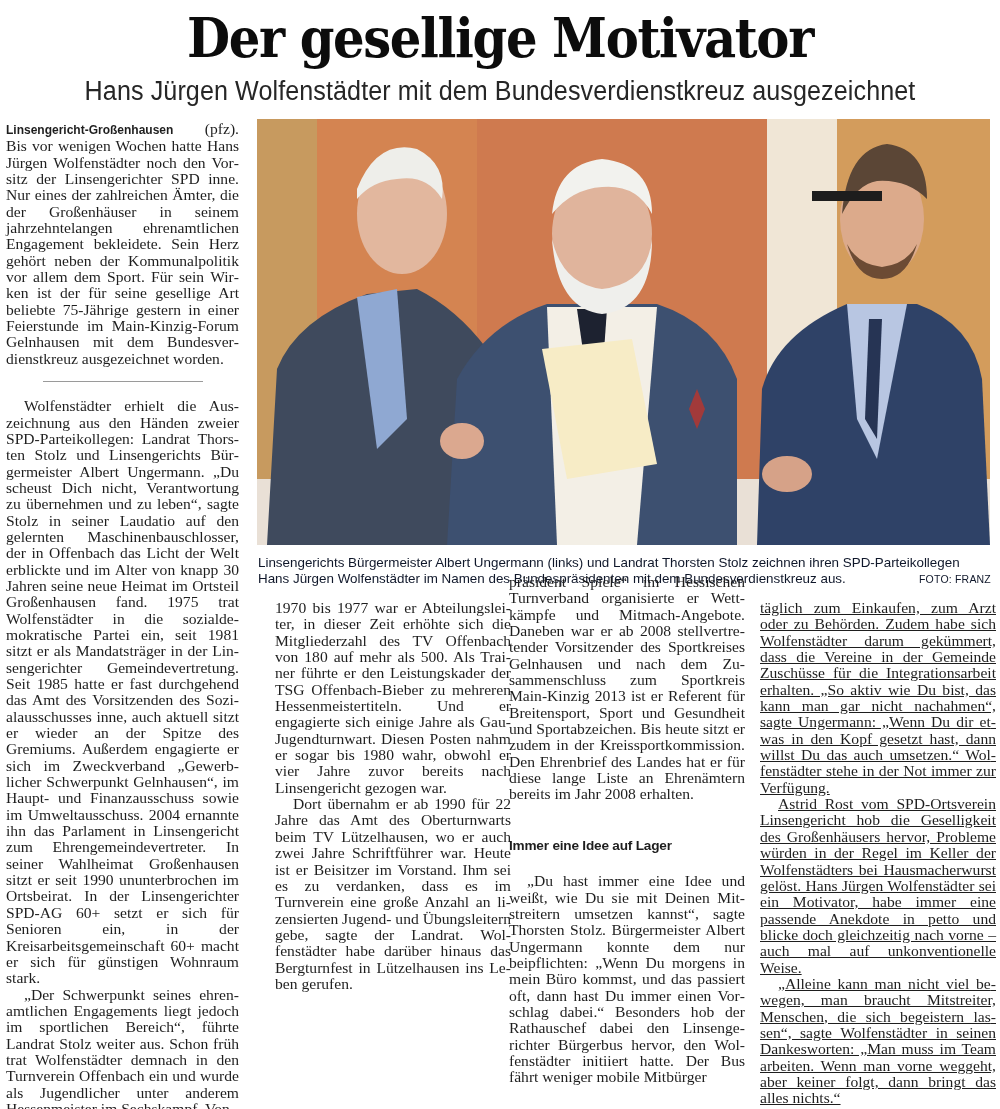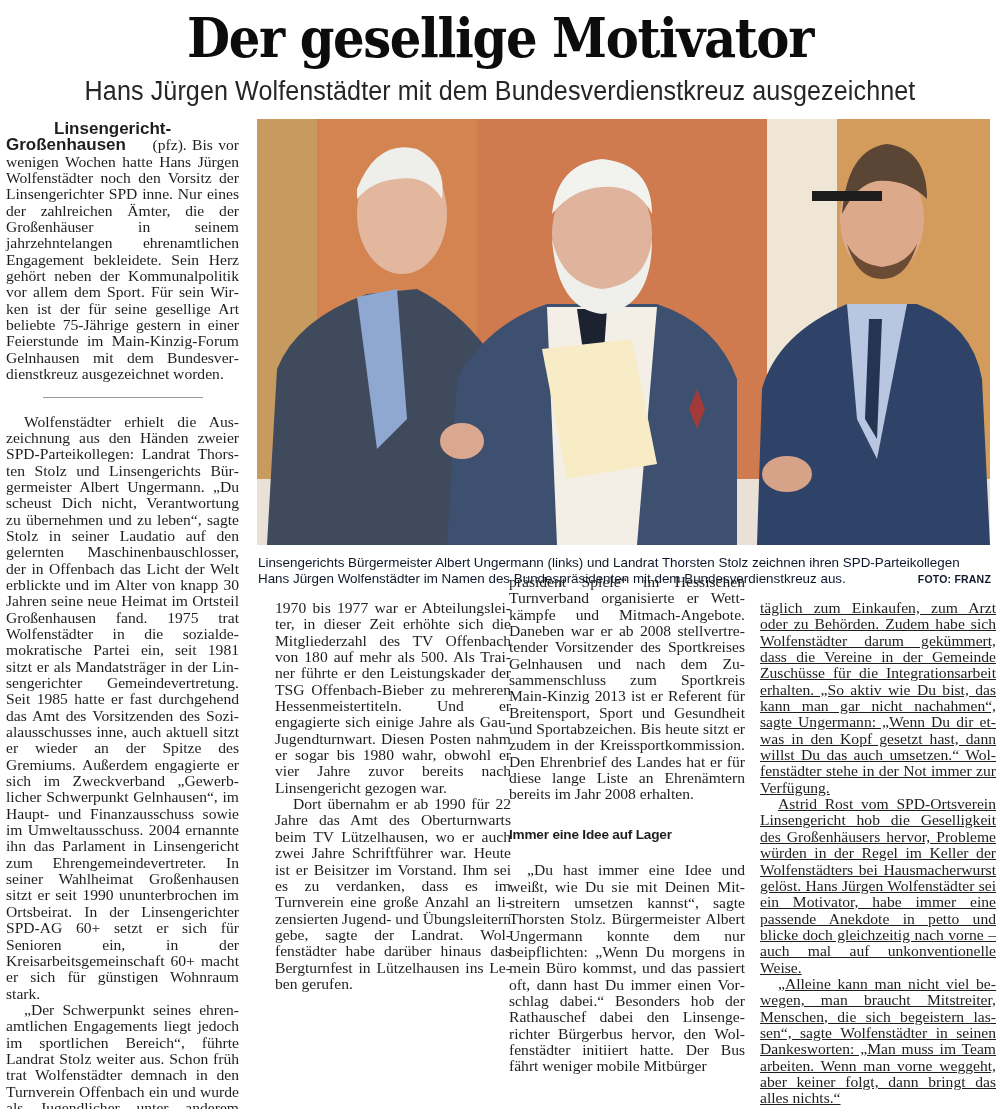--- a/index.html
+++ b/index.html
@@ -15,36 +15,36 @@
     font-family: "Liberation Sans", sans-serif; font-size: 27px; line-height: 34px;
     color: #262626; letter-spacing: 0.1px;
     transform: scaleX(0.93); transform-origin: center;
   }
   .col {
     position: absolute; font-family: "Liberation Serif", serif; font-size: 15.6px;
     line-height: 16.35px; text-align: justify; hyphens: manual; color: #1e1e1e;
   }
   .col p { margin: 0; text-indent: 0; }
   .col p.indent { text-indent: 18px; }
-  .dateline { font-family: "Liberation Sans", sans-serif; font-weight: bold; font-size: 17px; margin-left: 48px; }
+  .dateline { font-family: "Liberation Sans", sans-serif; font-weight: bold; font-size: 12px; }
   .divider { width: 160px; height: 0; border-top: 1.5px solid #9a9a9a; margin: 14px auto 16px auto; }
   .subhead {
     font-family: "Liberation Sans", sans-serif; font-weight: bold; font-size: 13.6px;
-    margin: 24px 0 19px 0; letter-spacing: -0.2px; text-align: left;
+    margin: 35px 0 19px 0; letter-spacing: -0.2px; text-align: left;
   }
   #col-left { left: 6px; top: 121px; width: 233px; }
   #col-2 { left: 275px; top: 600px; width: 236px; }
   #col-3 { left: 509px; top: 574px; width: 236px; }
   #col-4 { left: 760px; top: 600px; width: 236px; text-decoration: underline; }
   .photo { position: absolute; left: 257px; top: 119px; width: 733px; height: 426px; overflow: hidden; }
   .caption {
     position: absolute; left: 258px; top: 555px; width: 733px;
     font-family: "Liberation Sans", sans-serif; font-size: 13.4px; line-height: 16px; color: #0f172a;
   }
-  .caption .credit { position: absolute; right: 0; bottom: 0; font-size: 10.5px; letter-spacing: 0.2px; font-weight: bold; }
+  .caption .credit { position: absolute; right: 0; bottom: 0; font-size: 10.5px; letter-spacing: 0.2px; }
 </style>
 </head>
 <body>
 
 <h1 class="headline" style="margin:0">Der gesellige Motivator</h1>
 <h2 class="subheadline" style="margin:0;font-weight:normal">Hans Jürgen Wolfenstädter mit dem Bundesverdienstkreuz ausgezeichnet</h2>
 
 <div class="col" id="col-left">
   <p><span class="dateline">Linsengericht-Großenhausen</span>&nbsp;&nbsp;&nbsp;&nbsp;&nbsp;<span>(pfz).</span> <span>Bis vor wenigen Wochen hatte Hans Jürgen Wolfenstädter noch den Vor­sitz der Linsengerichter SPD inne. Nur eines der zahlreichen Ämter, die der Großenhäuser in seinem jahrzehntelangen ehrenamtlichen Engagement bekleidete. Sein Herz gehört neben der Kommunalpolitik vor allem dem Sport. Für sein Wir­ken ist der für seine gesellige Art beliebte 75-Jährige gestern in einer Feierstunde im Main-Kinzig-Forum Gelnhausen mit dem Bundesver­dienstkreuz ausgezeichnet worden.</span></p>
   <div class="divider"></div>

